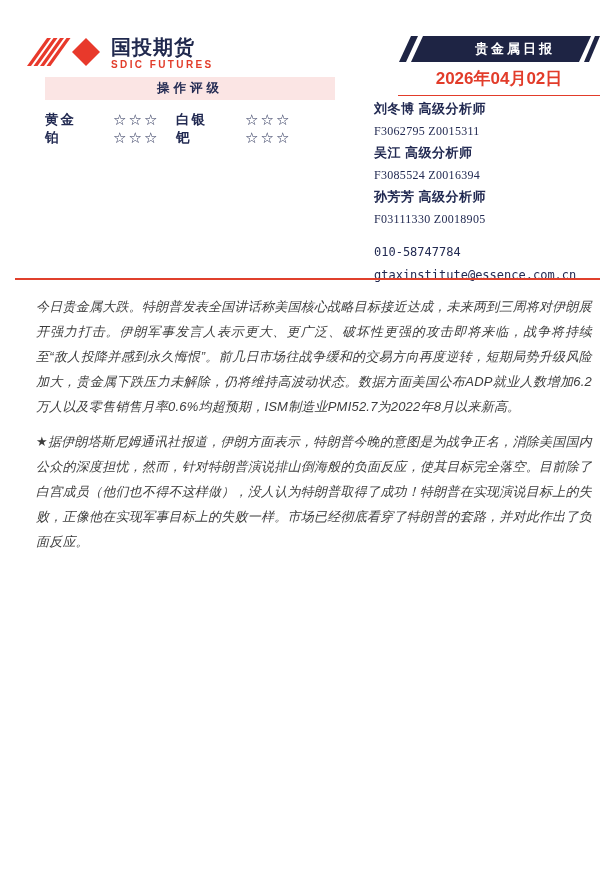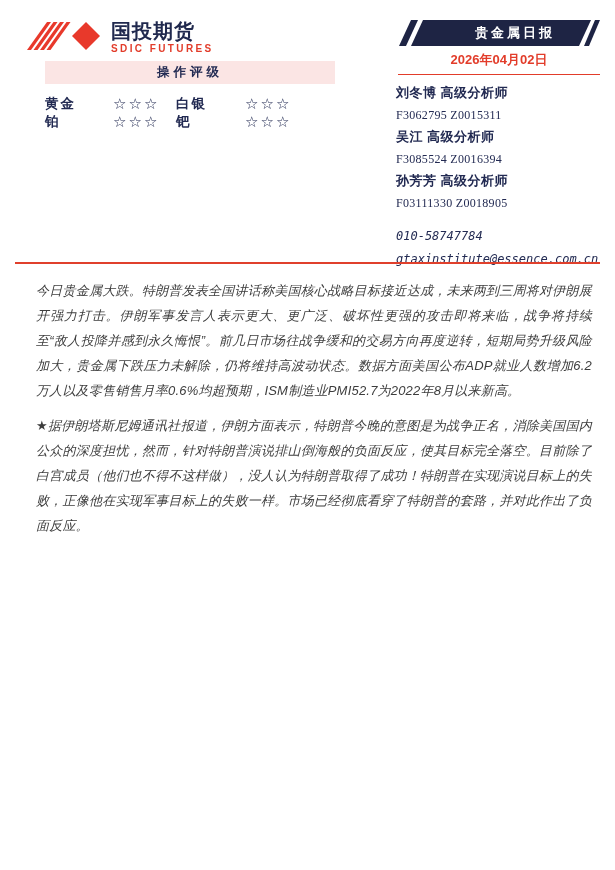--- a/index.html
+++ b/index.html
@@ -1,21 +1,21 @@
 <!DOCTYPE html>
 <html><head>
 <meta charset="utf-8">
 <style>
   * { margin: 0; padding: 0; box-sizing: border-box; }
   html, body { background: #ffffff; }
   .page {
     position: relative;
     width: 615px;
     height: 782px;
-    margin: 0 auto;
+    margin: 16px auto;
     background: #ffffff;
     font-family: "Liberation Sans", "DejaVu Sans", sans-serif;
     overflow: hidden;
   }
   
   .logo { position: absolute; left: 27px; top: 18px; display: flex; align-items: center; }
   .logo-mark { display: block; }
   .logo-text { margin-left: 6px; display: flex; flex-direction: column; }
   .brand-cn {
     font-size: 20px; font-weight: bold; color: #20294e; letter-spacing: 1px; line-height: 22px;
@@ -26,47 +26,47 @@
   
   .banner { position: absolute; left: 398px; top: 20px; width: 202px; height: 26px; }
   .banner svg { position: absolute; left: 0; top: 0; }
   .banner-title {
     position: absolute; left: 16px; top: 0; width: 100%; height: 26px;
     display: flex; align-items: center; justify-content: center;
     color: #ffffff; font-size: 13px; font-weight: bold; letter-spacing: 3px;
   }
   .report-date {
     position: absolute; left: 398px; top: 51px; width: 202px;
-    text-align: center; color: #e23c2a; font-size: 13px; font-weight: bold;
+    text-align: center; color: #e23c2a; font-size: 17px; font-weight: bold;
     padding-bottom: 5px; border-bottom: 1.5px solid #e23c2a;
   }
   
   .rating-box { position: absolute; left: 45px; top: 61px; width: 290px; }
   .rating-title {
     background: #fbe5e4; color: #222a52; text-align: center;
     font-size: 12.5px; font-weight: bold; letter-spacing: 4px; padding: 3px 4px;
   }
   .rating-grid {
     margin-top: 11px; display: grid;
     grid-template-columns: 68px 63px 69px 90px;
     align-items: center;
   }
   .rating-label { color: #222a52; font-size: 13.5px; font-weight: bold; letter-spacing: 2px; }
   .rating-stars { color: #222a52; font-size: 15px; letter-spacing: 2px; font-weight: bold; }
   
-  .analysts { position: absolute; left: 396px; top: 82px; width: 210px; color: #222a52; }
+  .analysts { position: absolute; left: 374px; top: 82px; width: 210px; color: #222a52; }
   .analyst-name { font-size: 13px; font-weight: bold; line-height: 22px; letter-spacing: 0.5px; }
   .analyst-codes {
     font-family: Liberation Serif, serif;
     font-size: 12px; line-height: 22px; letter-spacing: 0.3px;
   }
   .contact { margin-top: 11px; }
   .contact div {
     font-family: "DejaVu Sans Mono", "Liberation Mono", monospace;
-    font-size: 12px; line-height: 23px; color: #222a52; font-style: italic;
+    font-size: 12px; line-height: 23px; color: #222a52;
   }
   
   .red-divider {
     position: absolute; left: 15px; right: 15px; top: 262px;
     border-top: 2px solid #e0402c;
   }
   
   .body-text { position: absolute; left: 36px; right: 23px; top: 278px; }
   .body-text p {
     font-size: 13px; line-height: 25px; color: #3d3d3d;

